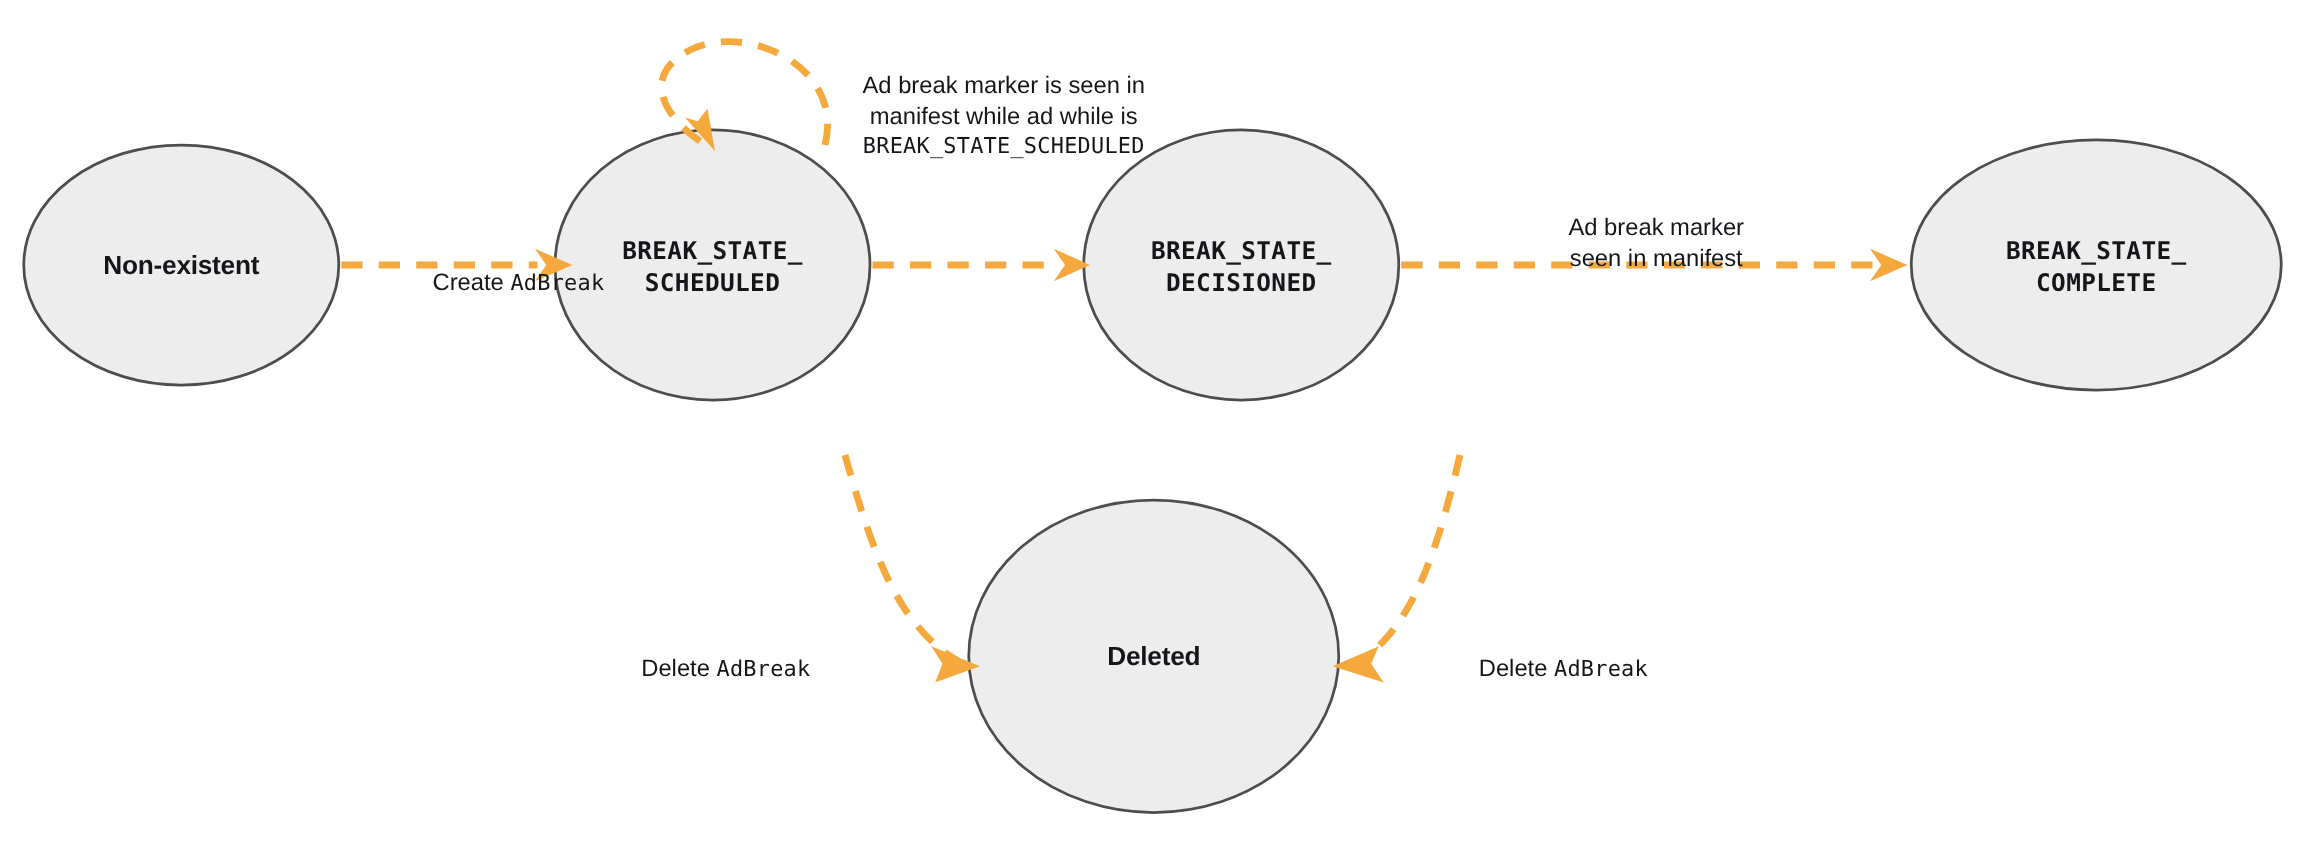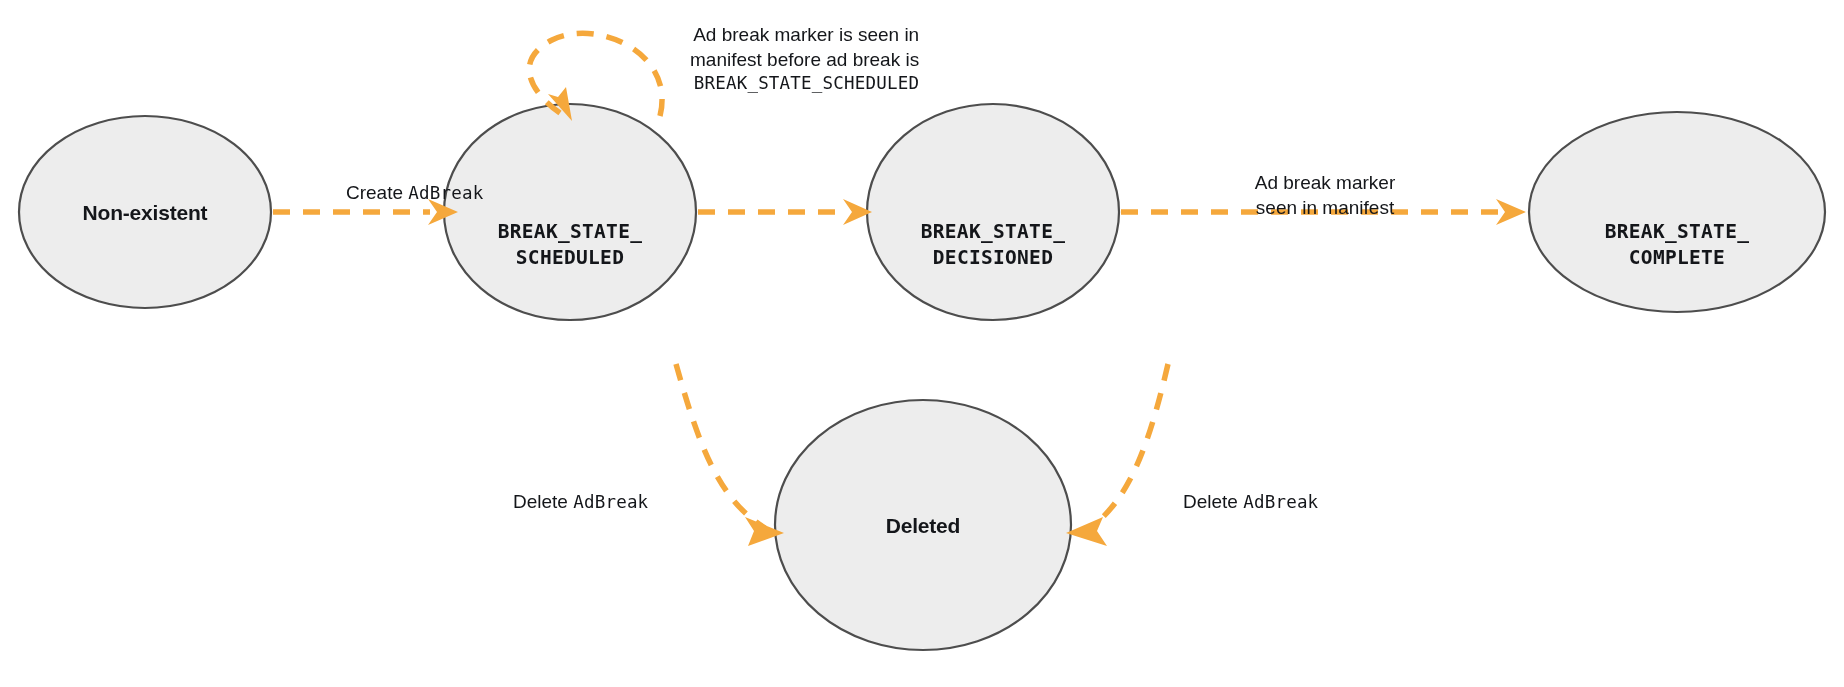--- a/index.html
+++ b/index.html
@@ -52,42 +52,41 @@
   .node-label.sans {
     font-family: "Liberation Sans", sans-serif;
     font-size: 21px;
     letter-spacing: -0.2px;
     text-align: center;
   }
   .node-label.mono {
     font-family: "DejaVu Sans Mono", "Liberation Mono", monospace;
     font-size: 19.5px;
     letter-spacing: 0.3px;
-    margin-top: 31px;
   }
   .edge-label {
     position: absolute;
     color: #14161a;
     font-size: 19px;
     line-height: 1.32;
     white-space: nowrap;
   }
   .edge-label .ln {
     display: block;
   }
   .edge-label .mono {
     font-family: "DejaVu Sans Mono", "Liberation Mono", monospace;
     font-size: 17.5px;
     letter-spacing: 0.2px;
   }
   .edge-label .sans {
     font-family: "Liberation Sans", sans-serif;
   }
   .lbl-center { text-align: center; }
-  .lbl-left { text-align: right; }
+  .lbl-left { text-align: center; margin-top: 34px; }
 </style>
 </head>
 <body>
 
 <div id="stage">
 
   <svg id="diagram" viewBox="0 0 1844 687">
 
     <ellipse class="node-ellipse" cx="145" cy="212" rx="126" ry="96"></ellipse>
     <ellipse class="node-ellipse" cx="570" cy="212" rx="126" ry="108"></ellipse>
@@ -139,21 +138,21 @@
   <div class="node-label mono" style="left:1567px; top:214px; width:220px;text-align:center;">COMPLETE</div>
 
   <div class="node-label sans" style="left:823px; top:512px; width:200px;">Deleted</div>
 
   <div class="edge-label lbl-left" style="left:346px; top:180px;">
     <span class="ln"><span class="sans">Create </span><span class="mono">AdBreak</span></span>
   </div>
 
   <div class="edge-label lbl-left" style="left:690px; top:22px;">
     <span class="ln sans">Ad break marker is seen in</span>
-    <span class="ln sans">manifest before ad break is</span>
+    <span class="ln sans">manifest while ad while is</span>
     <span class="ln mono">BREAK_STATE_SCHEDULED</span>
   </div>
 
 
   <div class="edge-label lbl-center" style="left:1215px; top:170px; width:220px;">
     <span class="ln sans">Ad break marker</span>
     <span class="ln sans">seen in manifest</span>
   </div>
 
   <div class="edge-label lbl-left" style="left:513px; top:489px;">

